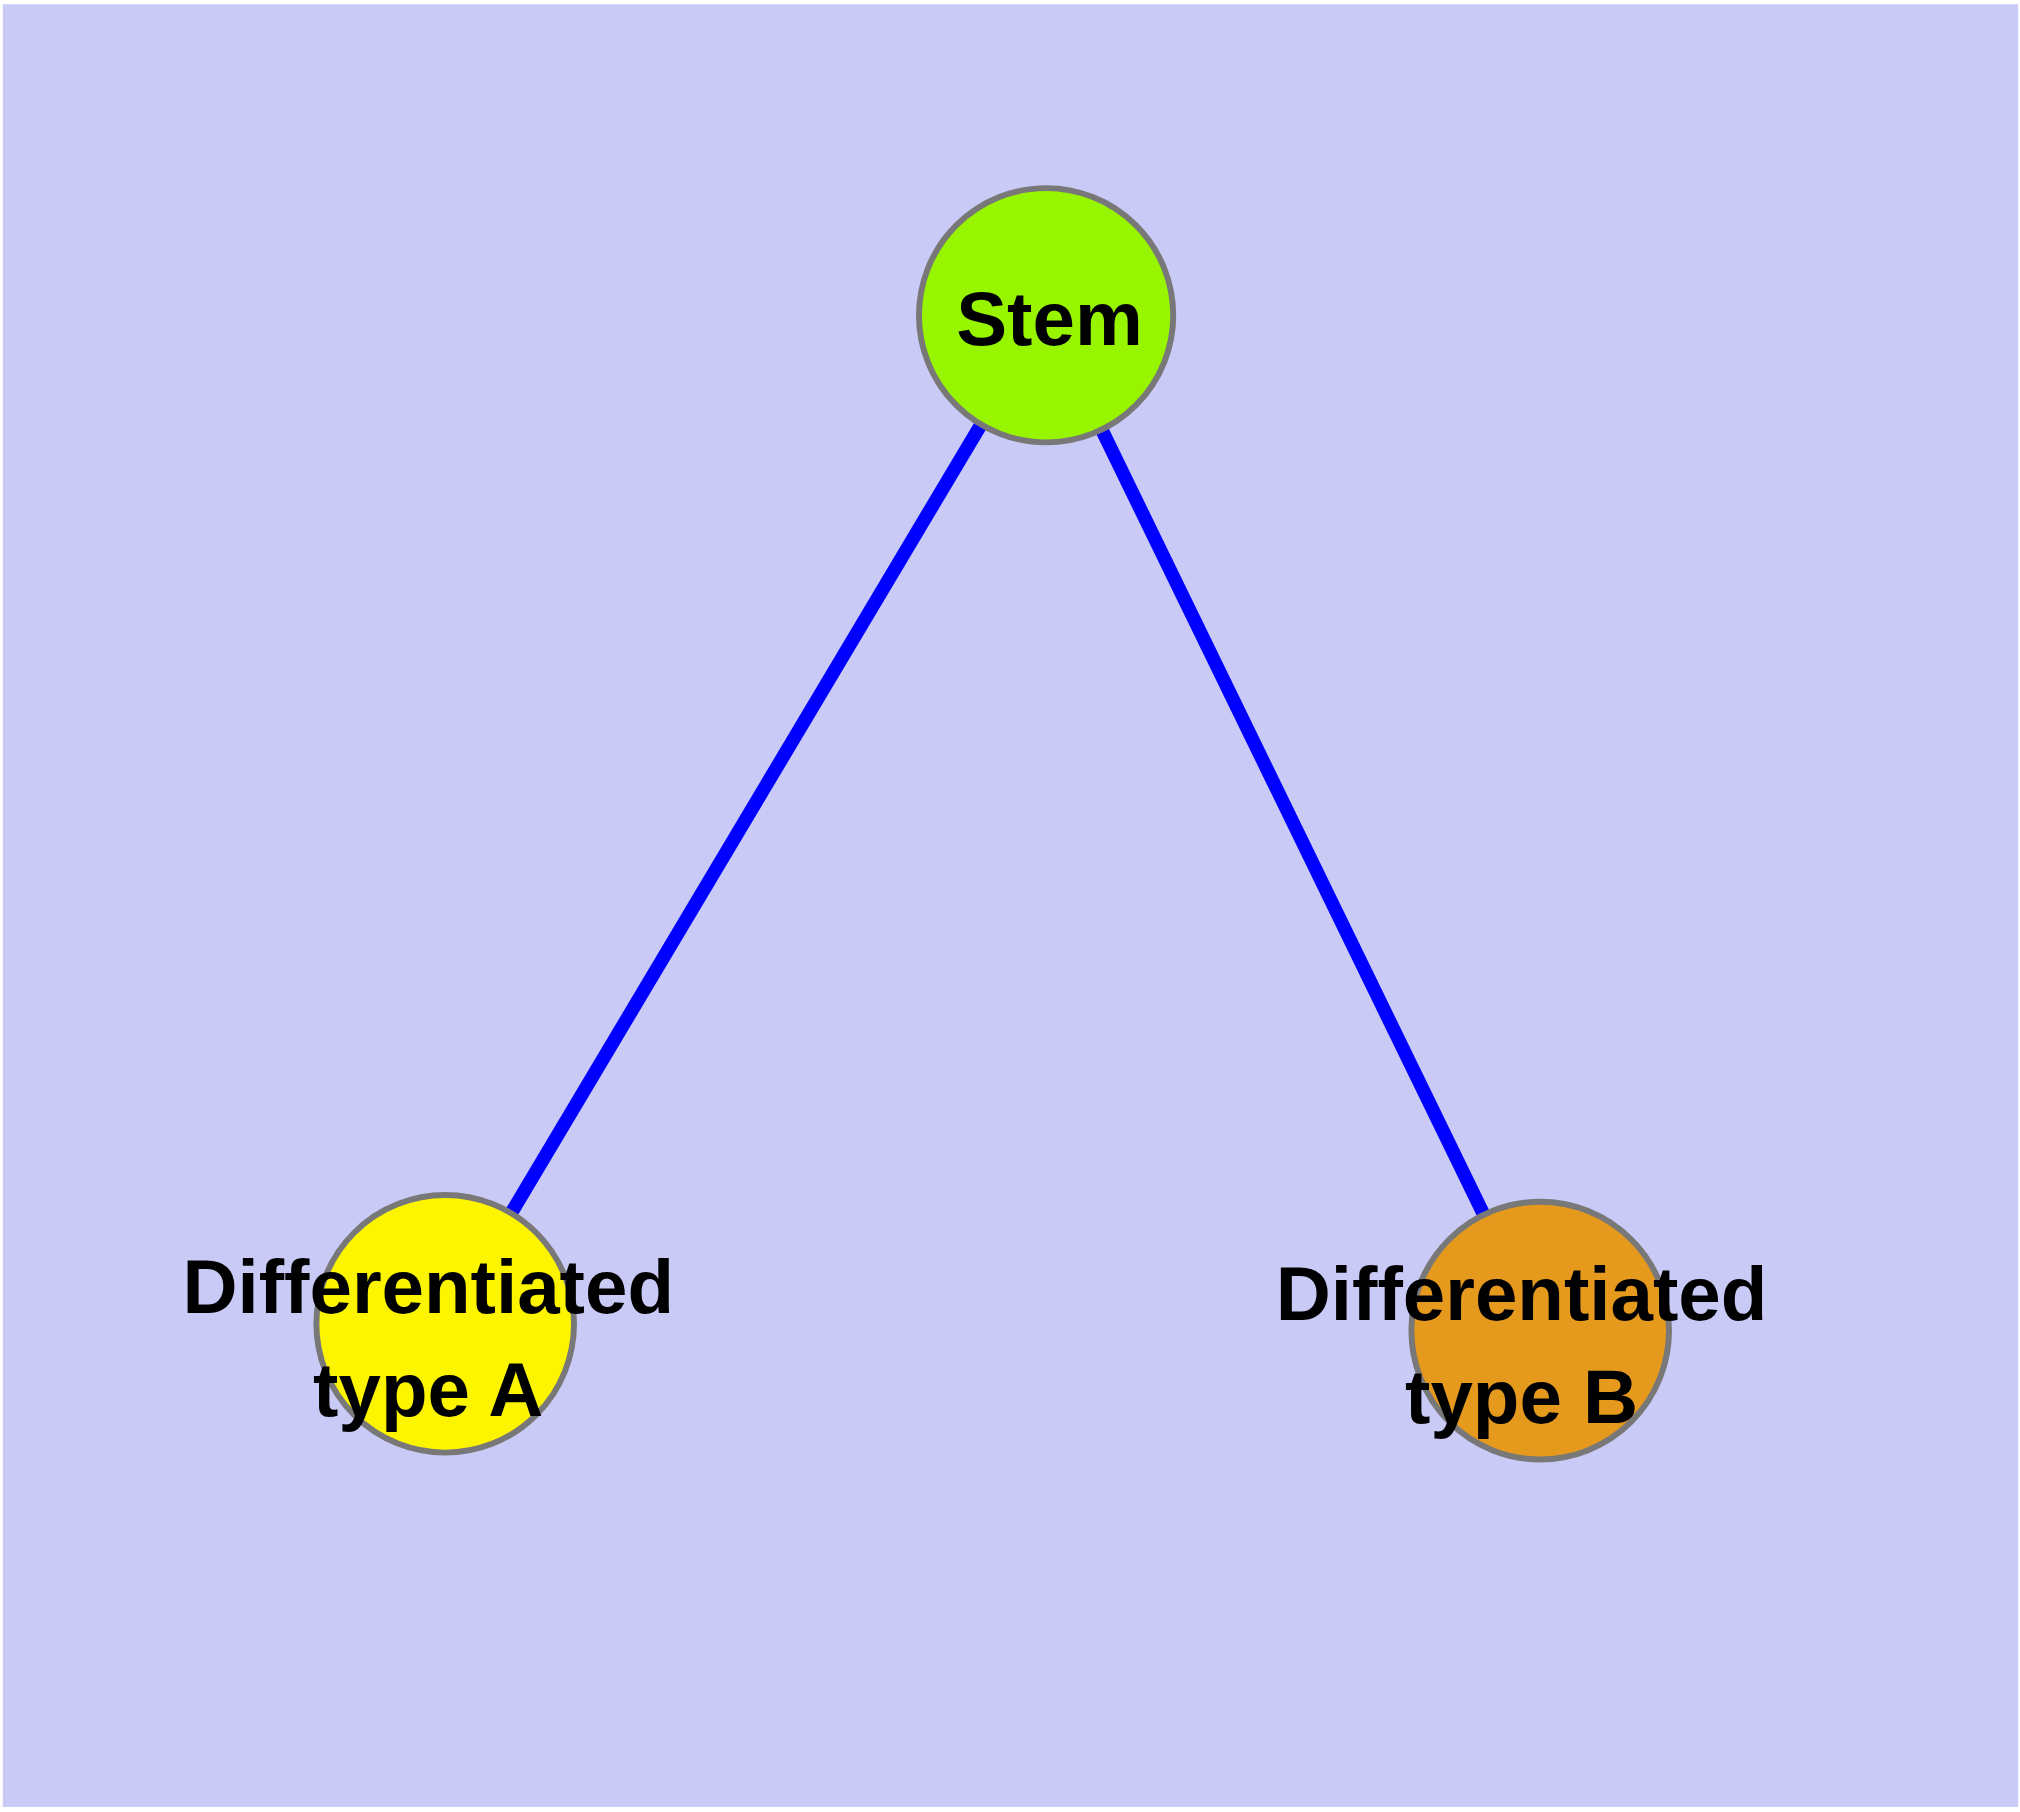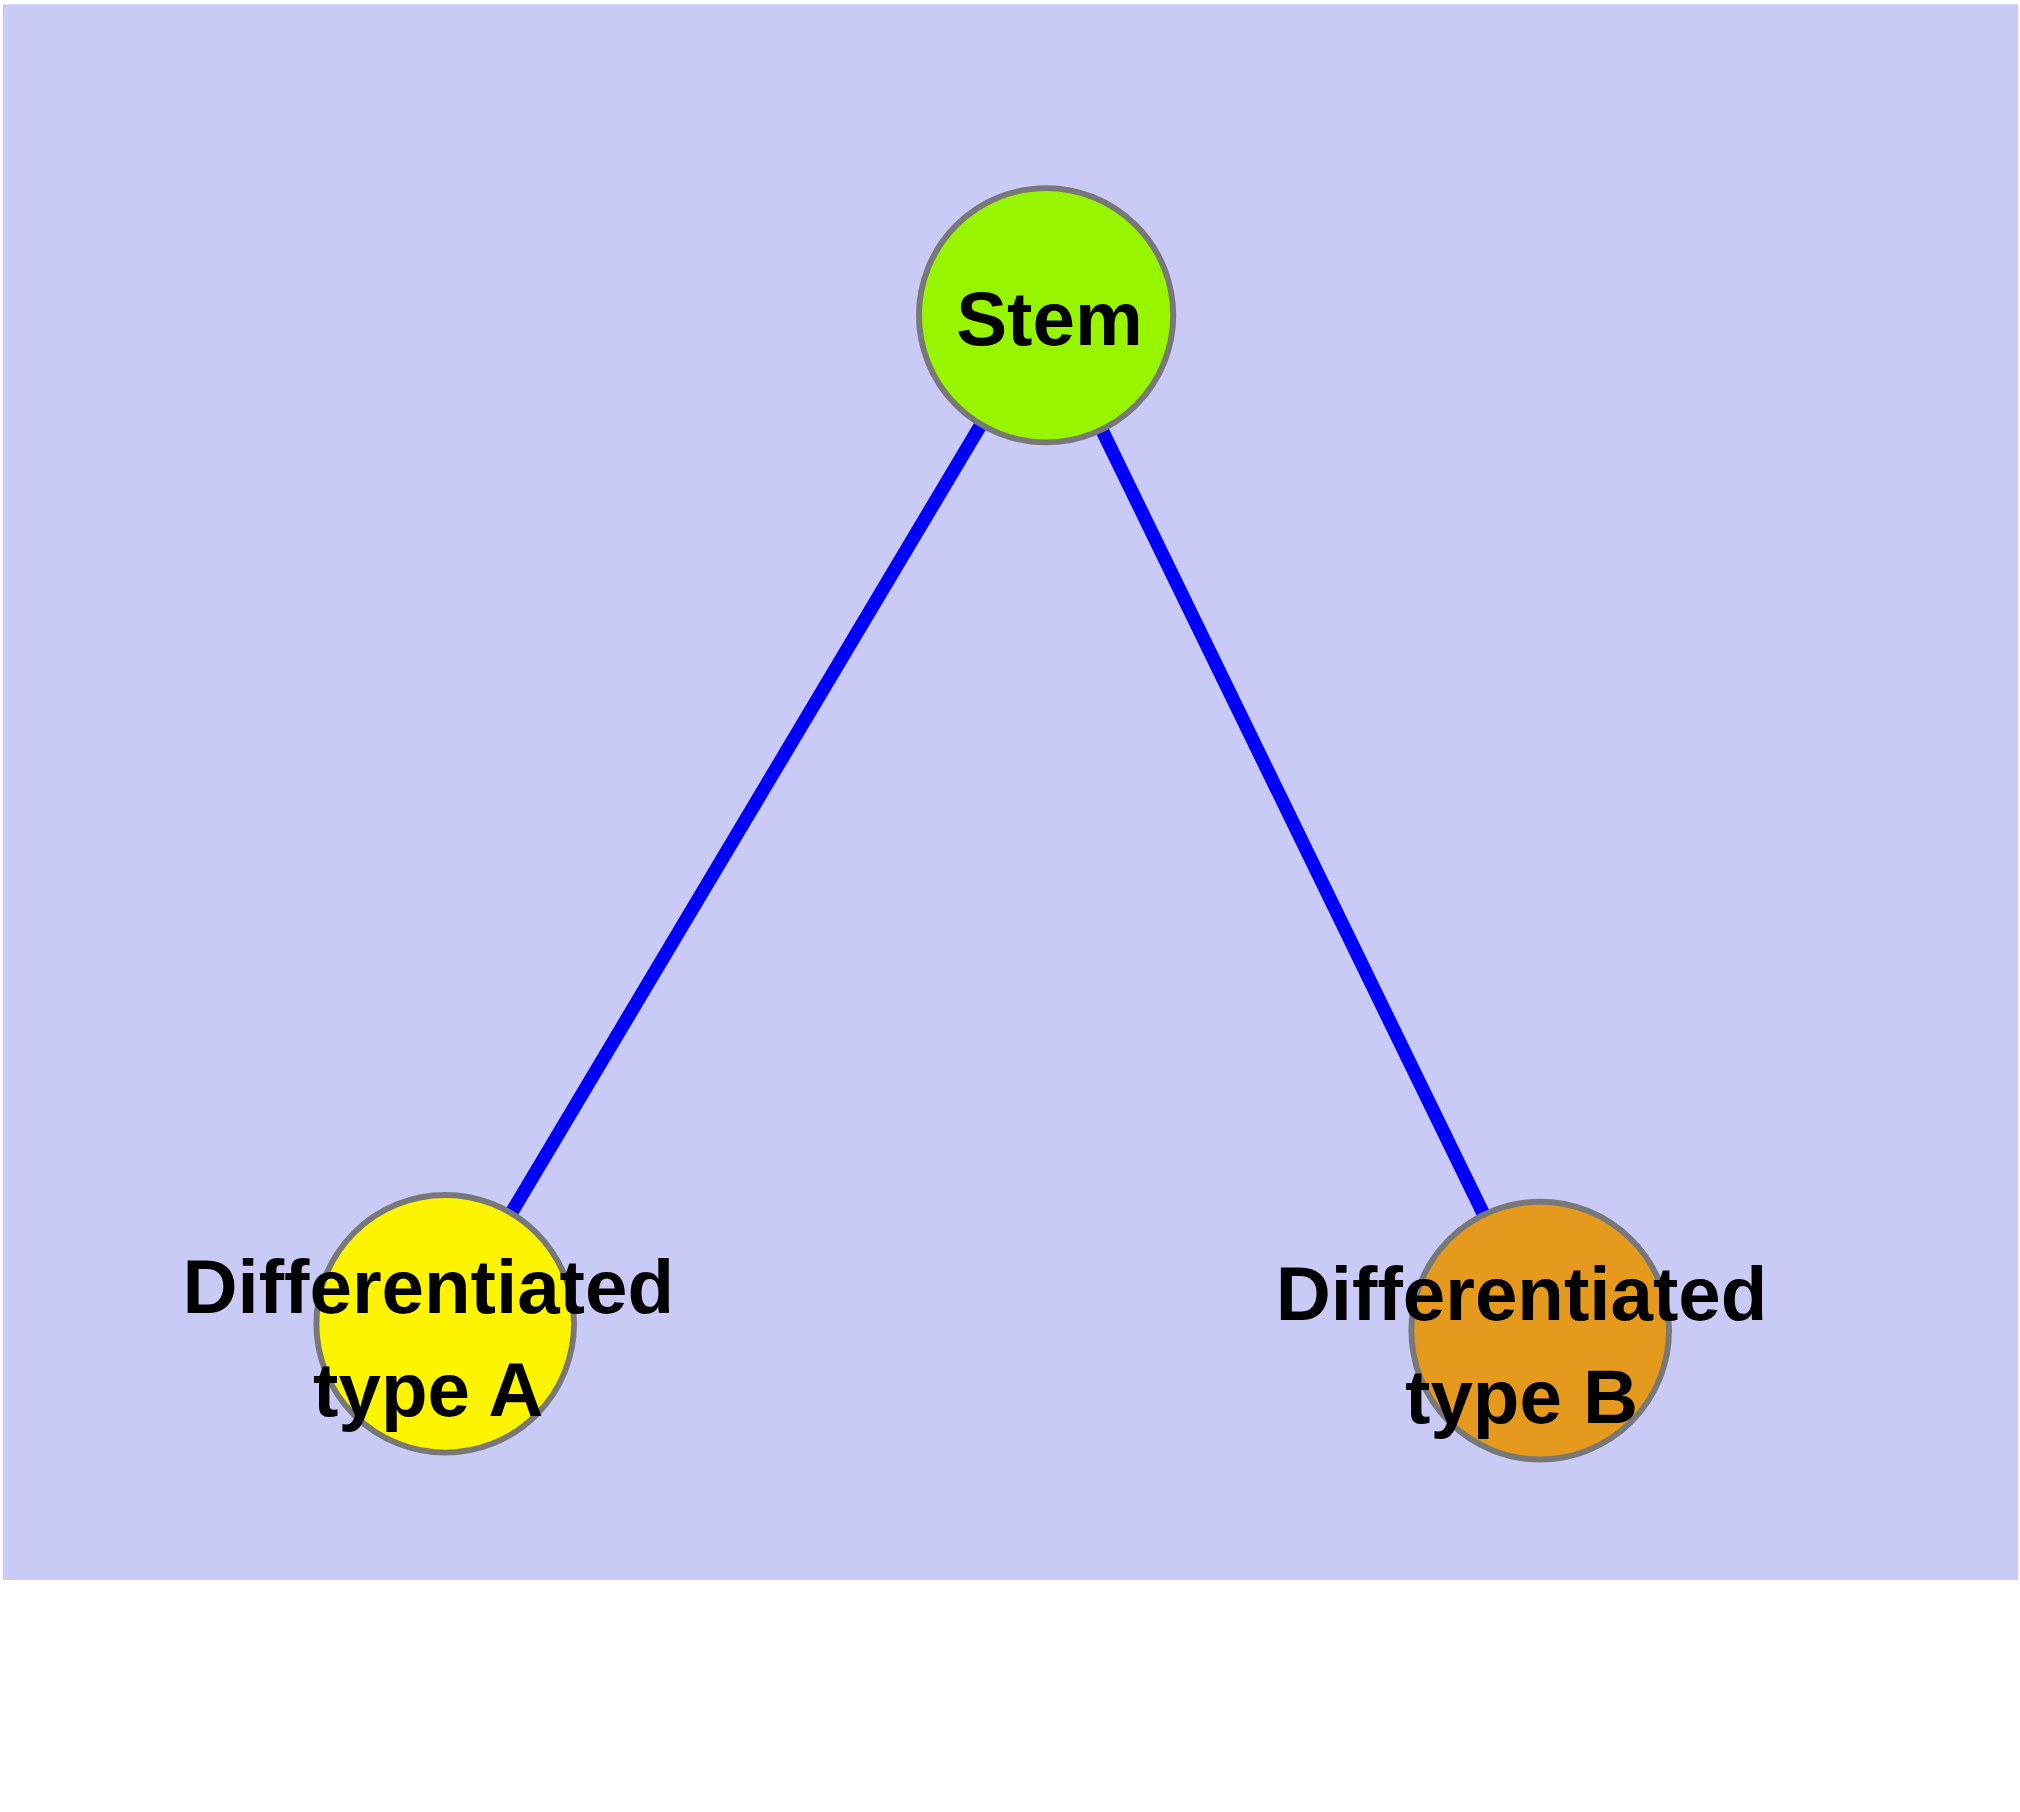--- a/index.html
+++ b/index.html
@@ -4,21 +4,21 @@
 <style>
   html, body {
     margin: 0;
     padding: 0;
     background: #ffffff;
     font-family: "Liberation Sans", sans-serif;
   }
   .stage {
     position: relative;
     width: 2021px;
-    height: 1580px;
+    height: 1812px;
     background: #ffffff;
     overflow: hidden;
   }
   svg.graph {
     display: block;
     width: 2021px;
     height: 1812px;
   }
   .node-label {
     font-family: "Liberation Sans", sans-serif;

